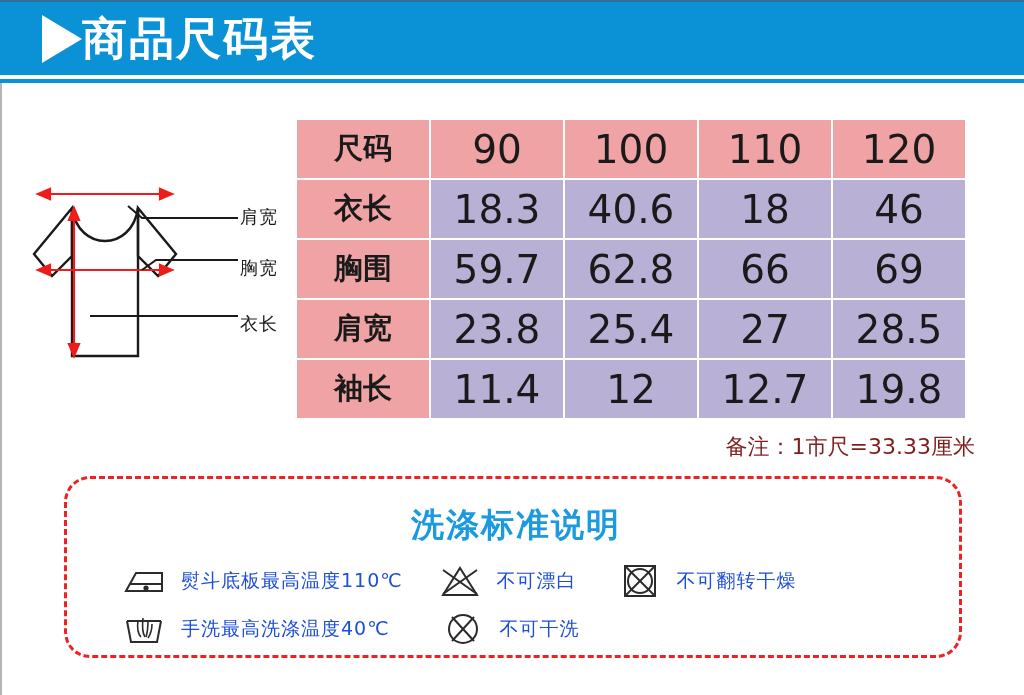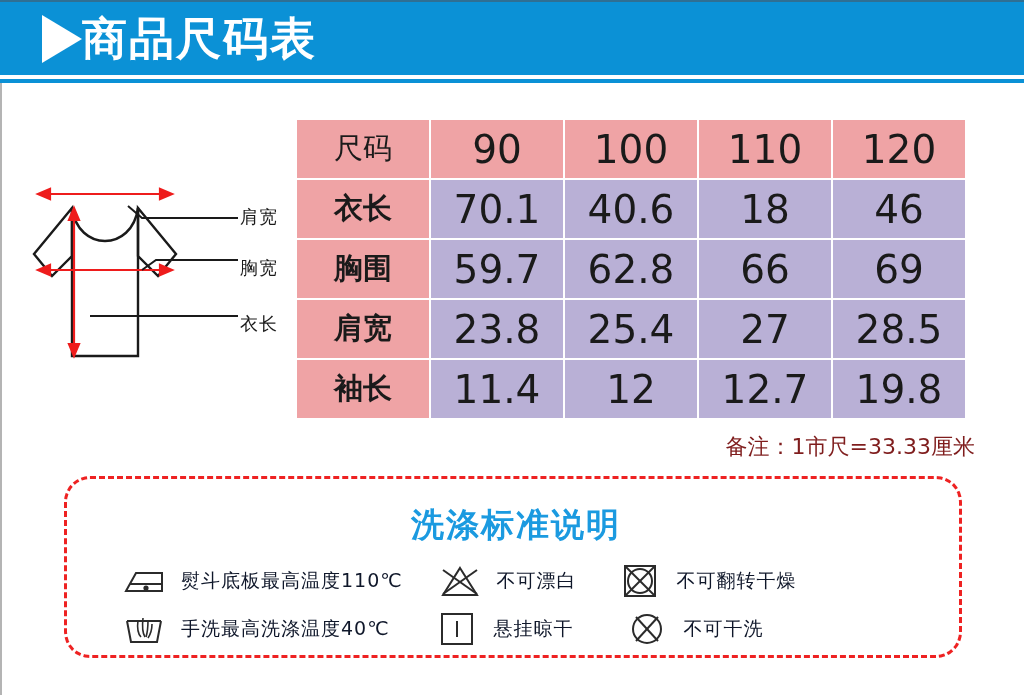--- a/index.html
+++ b/index.html
@@ -94,21 +94,21 @@
   .size-table td.rowhead {
     width: 132px;
     background: #efa3a5;
     font-weight: bold;
     font-size: 29px;
   }
   .size-table tr.header-row td {
     background: #efa3a5;
   }
   .size-table tr.header-row td.rowhead {
-    font-weight: normal;
+    font-weight: bold;
   }
   .size-table td.datacell {
     background: #b9b0d6;
   }
 
   
   .table-note {
     position: absolute;
     left: 600px;
     top: 432px;
@@ -179,21 +179,21 @@
     width: 46px;
     height: 34px;
     display: flex;
     align-items: center;
     justify-content: center;
     flex: none;
   }
   .care-text {
     margin-left: 14px;
     font-size: 19px;
-    color: #0f172a;
+    color: #1d4ed8;
     letter-spacing: 1px;
     white-space: nowrap;
   }
   
   .ci-1 { margin-left: 54px; }
   .ci-2 { margin-left: 34px; }
   .ci-3 { margin-left: 40px; }
 
   .r2 .ci-1 { margin-left: 54px; }
   .r2 .ci-2 { margin-left: 44px; }
@@ -254,21 +254,21 @@
     <tbody>
       <tr class="header-row">
         <td class="rowhead">尺码</td>
         <td>90</td>
         <td>100</td>
         <td>110</td>
         <td>120</td>
       </tr>
       <tr>
         <td class="rowhead">衣长</td>
-        <td class="datacell">70.1</td>
+        <td class="datacell">18.3</td>
         <td class="datacell">40.6</td>
         <td class="datacell">18</td>
         <td class="datacell">46</td>
       </tr>
       <tr>
         <td class="rowhead">胸围</td>
         <td class="datacell">59.7</td>
         <td class="datacell">62.8</td>
         <td class="datacell">66</td>
         <td class="datacell">69</td>
@@ -344,29 +344,20 @@
               <line x1="5" y1="9" x2="39" y2="9" stroke="#2b2b2b" stroke-width="2"></line>
               <path d="M 16 8 C 15 16, 16 22, 19 25" fill="none" stroke="#2b2b2b" stroke-width="1.6"></path>
               <path d="M 21 6 C 20 15, 21 22, 23 25" fill="none" stroke="#2b2b2b" stroke-width="1.6"></path>
               <path d="M 26 8 C 26 16, 25 22, 24 25" fill="none" stroke="#2b2b2b" stroke-width="1.6"></path>
               <path d="M 30 12 C 30 18, 28 23, 26 26" fill="none" stroke="#2b2b2b" stroke-width="1.6"></path>
             </svg>
           </span>
           <span class="care-text">手洗最高洗涤温度40℃</span>
         </div>
 
-        <div class="care-item ci-2">
-          <span class="care-icon">
-            <svg width="36" height="36" viewBox="0 0 36 36">
-              <rect x="3" y="3" width="30" height="30" fill="none" stroke="#2b2b2b" stroke-width="2"></rect>
-              <line x1="18" y1="10" x2="18" y2="26" stroke="#2b2b2b" stroke-width="2"></line>
-            </svg>
-          </span>
-          <span class="care-text">悬挂晾干</span>
-        </div>
 
         <div class="care-item ci-3">
           <span class="care-icon">
             <svg width="36" height="36" viewBox="0 0 36 36">
               <circle cx="18" cy="18" r="14" fill="none" stroke="#2b2b2b" stroke-width="2"></circle>
               <line x1="7" y1="6" x2="29" y2="30" stroke="#2b2b2b" stroke-width="2"></line>
               <line x1="29" y1="6" x2="7" y2="30" stroke="#2b2b2b" stroke-width="2"></line>
             </svg>
           </span>
           <span class="care-text">不可干洗</span>

